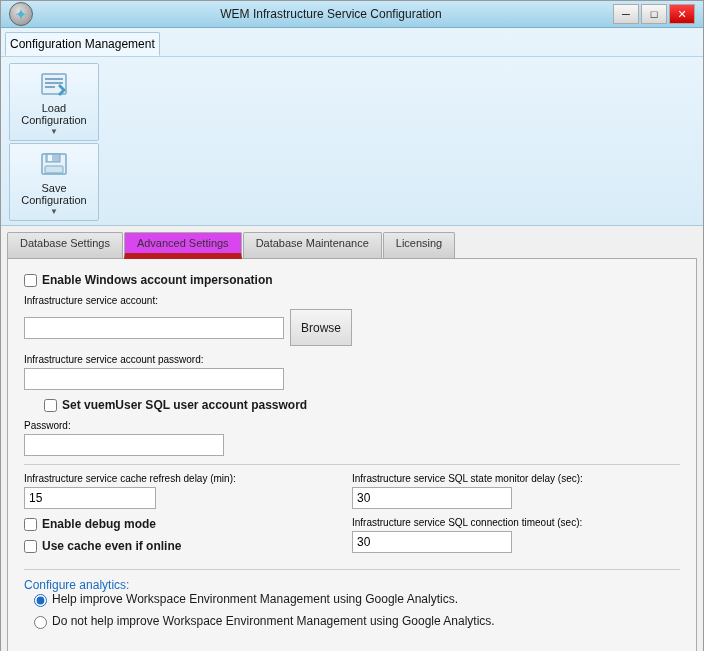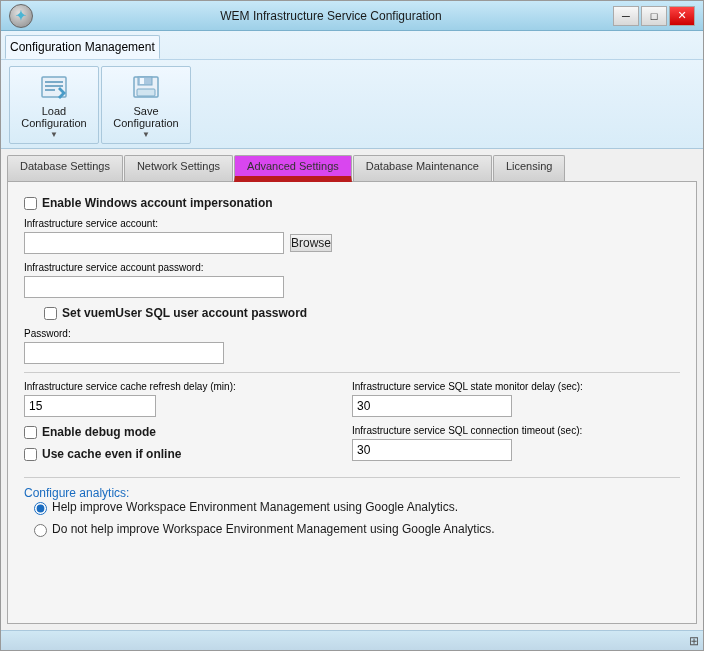--- a/index.html
+++ b/index.html
@@ -91,20 +91,21 @@
     .ribbon-tab.active {
       background: #f0f8ff;
       border-bottom: 1px solid #f0f8ff;
     }
     .ribbon-content {
       background: linear-gradient(to bottom, #e8f4fc, #d8ecf8);
       padding: 6px 8px 4px 8px;
       display: flex;
       gap: 2px;
       border-top: 1px solid #b8d4e8;
+      flex-direction: column;
     }
     .ribbon-button {
       width: 90px;
       background: linear-gradient(to bottom, #f0f8ff, #d8ecf8);
       border: 1px solid #aac8dc;
       padding: 4px;
       display: flex;
       flex-direction: column;
       align-items: center;
       cursor: pointer;
@@ -199,22 +200,22 @@
       font-size: 12px;
       outline: none;
     }
     .input-row {
       display: flex;
       align-items: center;
       gap: 6px;
       margin-bottom: 4px;
     }
     .browse-btn {
-      height: 18px;
-      padding: 0 0;
+      height: 37px;
+      padding: 0 10px;
       background: linear-gradient(to bottom, #f5f5f5, #ddd);
       border: 1px solid #aaa;
       cursor: pointer;
       font-size: 12px;
       color: #1a1a1a;
     }
     .two-col {
       display: flex;
     }
     .two-col .col-left {
@@ -312,21 +313,20 @@
         <span class="ribbon-button-label">Save Configuration</span>
         <span class="ribbon-button-arrow">▼</span>
       </div>
     </div>
   </div>
 
   <div class="main-content">
 
     <div class="tab-bar">
       <div class="tab">Database Settings</div>
-      <div class="tab">Network Settings</div>
       <div class="tab active">Advanced Settings</div>
       <div class="tab">Database Maintenance</div>
       <div class="tab">Licensing</div>
     </div>
 
     <div class="panel">
 
       <div class="checkbox-row">
         <input type="checkbox" id="chk-impersonation" style="">
         <label for="chk-impersonation">Enable Windows account impersonation</label>

